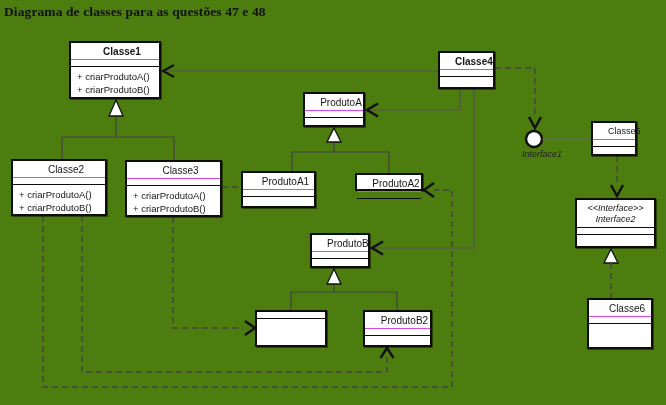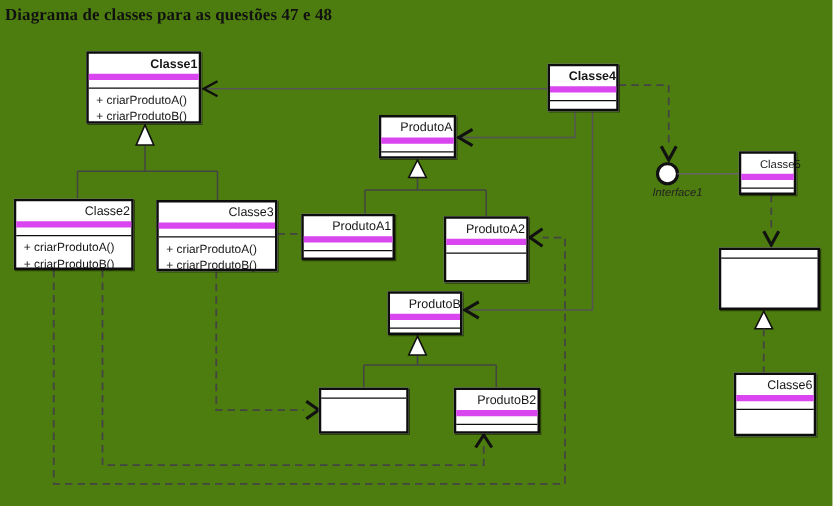--- a/index.html
+++ b/index.html
@@ -3,21 +3,21 @@
 <meta charset="utf-8">
 <style>
   html,body{margin:0;padding:0;background:#fff;}
   .stage{position:relative;width:666px;height:405px;background:#4d7c0f;overflow:hidden;
          font-family:"Liberation Sans",sans-serif;}
   .doc-title{position:absolute;left:4px;top:4px;font-family:"Liberation Serif",serif;
              font-weight:bold;font-size:13.5px;color:#111;letter-spacing:.1px;}
   svg.wires{position:absolute;left:0;top:0;width:666px;height:405px;}
   .ubox{position:absolute;box-sizing:border-box;background:#fff;border:2px solid #0d0d0d;
         box-shadow:1px 1px 0 rgba(0,0,0,.45);display:flex;flex-direction:column;color:#161616;}
-  .ttl{flex:0 0 auto;border-bottom:5px solid #d946ef;text-align:right;font-size:10px;
+  .ttl{flex:0 0 auto;border-bottom:1px solid #d946ef;text-align:center;font-size:10px;
        padding:3px 1px 2px 15px;line-height:11px;}
   .ttl.it{}
   .ttl.b{font-weight:bold;}
   .strip{flex:0 0 6px;border-bottom:1px solid #0d0d0d;}
   .rest{flex:1 1 auto;}
   .methods{flex:1 1 auto;padding:3px 2px 0 6px;font-size:9.5px;
            line-height:13px;white-space:nowrap;}
   .iface-title{flex:0 0 auto;border-bottom:1px solid #0d0d0d;text-align:center;
                font-size:9px;font-style:italic;line-height:11px;padding:3px 1px 2px 1px;}
   .lollipop-label{position:absolute;left:500px;top:149px;width:62px;text-align:right;
@@ -138,21 +138,21 @@
     <div class="strip"></div>
     <div class="rest"></div>
   </div>
 
   <div class="ubox" style="left:241px;top:171px;width:75px;height:37px">
     <div class="ttl it">ProdutoA1</div>
     <div class="strip"></div>
     <div class="rest"></div>
   </div>
 
-  <div class="ubox" style="left:355px;top:173px;width:68px;height:53px">
+  <div class="ubox" style="left:355px;top:173px;width:68px;height:18px">
     <div class="ttl it">ProdutoA2</div>
     <div class="strip"></div>
     <div class="rest"></div>
   </div>
 
   <div class="ubox" style="left:310px;top:233px;width:60px;height:35px">
     <div class="ttl it">ProdutoB</div>
     <div class="strip"></div>
     <div class="rest"></div>
   </div>
@@ -168,20 +168,24 @@
     <div class="rest"></div>
   </div>
 
   <div class="ubox" style="left:591px;top:121px;width:46px;height:35px">
     <div class="ttl it" style="font-size:9px">Classe5</div>
     <div class="strip"></div>
     <div class="rest"></div>
   </div>
 
   <div class="ubox" style="left:575px;top:198px;width:81px;height:50px">
+    <div class="iface-title">
+      <div>&lt;&lt;Interface&gt;&gt;</div>
+      <div>Interface2</div>
+    </div>
     <div class="strip"></div>
     <div class="rest"></div>
   </div>
 
   <div class="ubox" style="left:587px;top:298px;width:66px;height:51px">
     <div class="ttl it">Classe6</div>
     <div class="strip"></div>
     <div class="rest"></div>
   </div>
 

